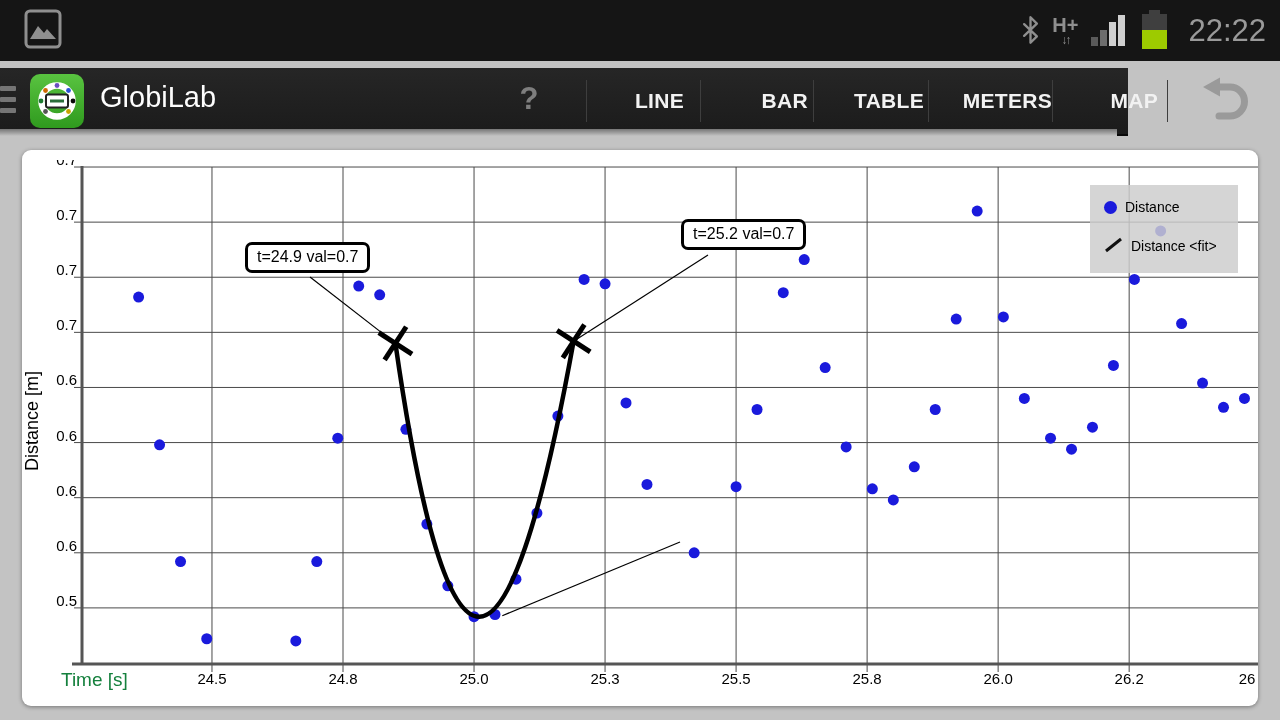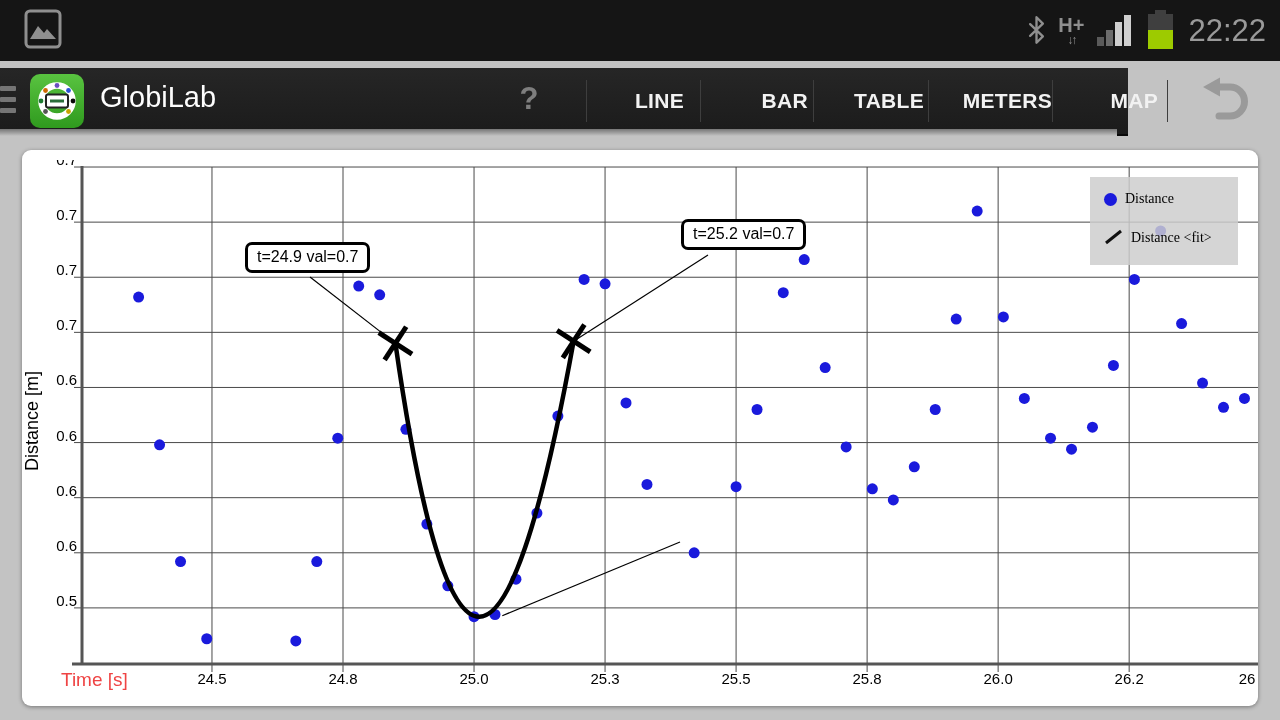--- a/index.html
+++ b/index.html
@@ -9,21 +9,21 @@
   .status-bar{position:absolute;left:0;top:0;width:1280px;height:61px;background:#151515;}
   .ss-icon{position:absolute;left:24px;top:9px;}
   .sb-right{position:absolute;right:14px;top:0;height:61px;display:flex;align-items:center;gap:13px;}
   .bt{margin-top:2px;}
   .hplus{display:flex;flex-direction:column;align-items:center;line-height:1;color:#8f8f8f;}
   .hplus .hp-t{font-size:20px;font-weight:bold;}
   .hplus .hp-a{font-size:12px;letter-spacing:-2px;margin-top:-1px;}
   .battery{position:relative;width:25px;height:35px;margin-top:2px;
            background:linear-gradient(to bottom,#3f3f3f 0 45%,#9dcb00 45% 100%);}
   .battery:before{content:"";position:absolute;left:7px;top:-4px;width:11px;height:4px;background:#3f3f3f;}
-  .clock{font-size:31px;color:#9a9a9a;margin-left:2px;}
+  .clock{font-size:31px;color:#9a9a9a;margin-left:8px;}
   
   .action-bar{position:absolute;left:0;top:68px;width:1128px;height:66px;
               background:linear-gradient(to bottom,#262626,#1b1b1b);border-bottom:2px solid #0a0a0a;}
   .burger{position:absolute;left:0;top:12px;}
   .burger div{width:16px;height:5px;background:#757575;border-radius:1px;margin:6px 0;}
   .app-icon{position:absolute;left:30px;top:6px;}
   .ab-title{position:absolute;left:100px;top:13px;font-size:29px;color:#fdfdfd;}
   .ab-help{position:absolute;left:505px;width:48px;top:13px;text-align:center;
            font-size:31px;font-weight:bold;color:#7e7e7e;}
   .ab-sep{position:absolute;top:12px;width:1px;height:42px;background:#3e3e3e;}
@@ -32,23 +32,23 @@
   .ab-back{position:absolute;left:1198px;top:9px;}
   
   .content{position:absolute;left:0;top:129px;width:1117px;height:591px;background:#c3c3c3;}
   .content:before{content:"";position:absolute;left:0;top:0;width:100%;height:7px;
                   background:linear-gradient(to bottom,rgba(0,0,0,.4),rgba(0,0,0,0));}
   .card{position:absolute;left:22px;top:21px;width:1236px;height:556px;background:#fff;
         border-radius:9px;overflow:hidden;box-shadow:0 1px 4px rgba(0,0,0,.4);}
   #plot{position:absolute;left:0;top:0;}
   .ylabel{position:absolute;left:-59px;top:260px;width:140px;height:22px;transform:rotate(-90deg);
           text-align:center;font-size:18px;color:#000;}
-  .xlabel{position:absolute;left:39px;top:519px;font-size:19px;color:#ef4444;}
-  .legend{position:absolute;left:1068px;top:27px;width:148px;height:88px;
-          background:rgba(205,205,205,.84);padding-left:0;font-family:Liberation Serif, serif;}
+  .xlabel{position:absolute;left:39px;top:519px;font-size:19px;color:#15803d;}
+  .legend{position:absolute;left:1068px;top:35px;width:148px;height:88px;
+          background:rgba(205,205,205,.84);padding-left:0;}
   .lg-row{display:flex;align-items:center;height:34px;margin:5px 0 0 14px;}
   .lg-dot{width:13px;height:13px;border-radius:50%;background:#1a1adc;margin-right:8px;flex:none;}
   .lg-line{margin-right:7px;flex:none;}
   .lg-txt{font-size:14px;color:#000;}
   .bubble{position:absolute;background:#fff;border:3px solid #000;border-radius:7px;
           padding:3px 9px 4px;font-size:16px;color:#000;white-space:nowrap;}
   .b1{left:223px;top:92px;}
   .b2{left:659px;top:69px;}
   .b3{left:614px;top:354px;font-size:15.5px;}
 </style>

